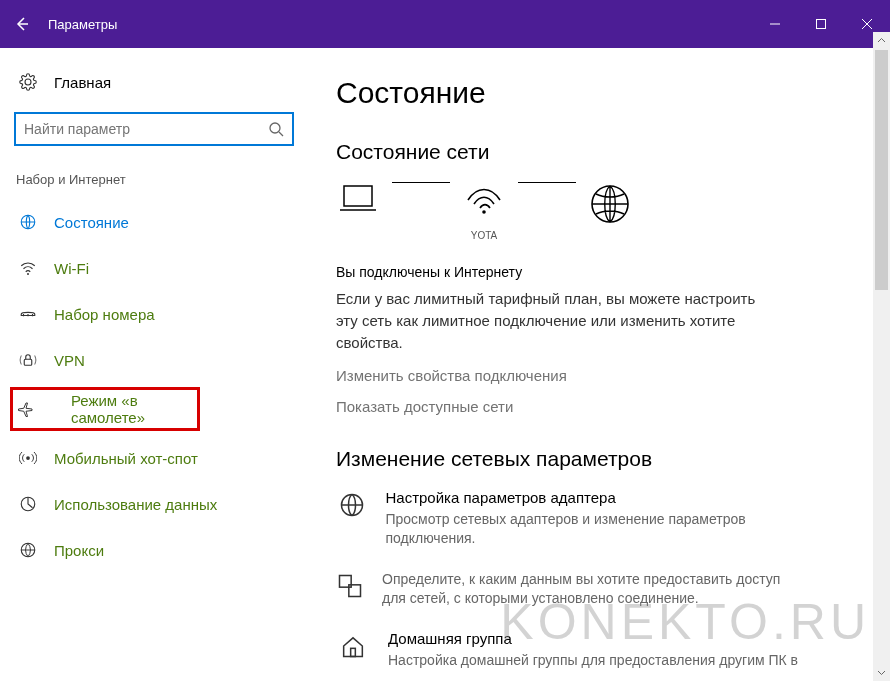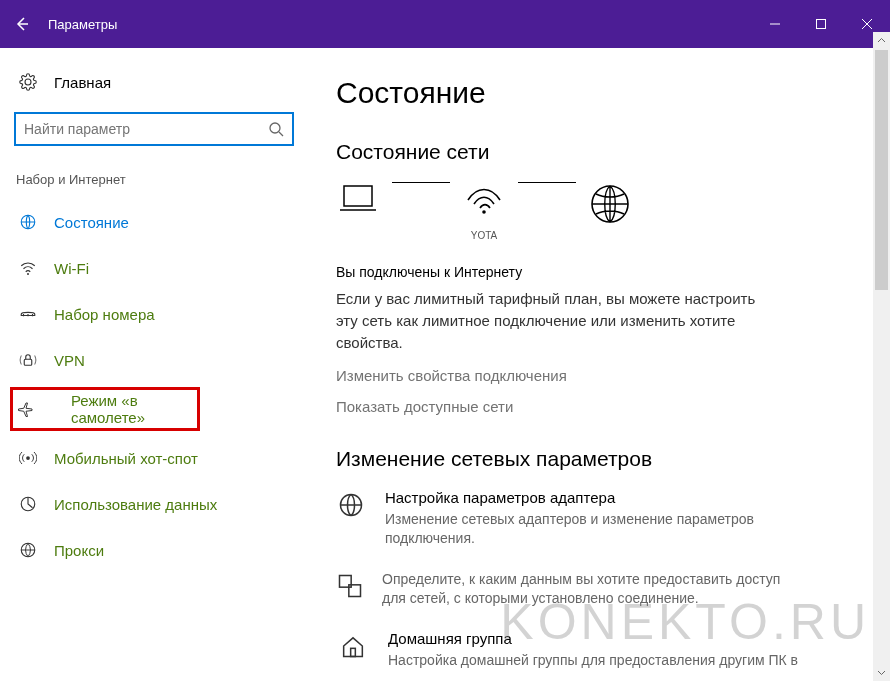--- a/index.html
+++ b/index.html
@@ -370,21 +370,21 @@
 
     <div class="option-row">
       <div class="oicon">
         <svg width="28" height="28" viewBox="0 0 24 24">
             <circle cx="12" cy="12" r="9" stroke="#333" fill="none" stroke-width="1.3"></circle>
             <path d="M3 12h18 M12 3c4 3 4 15 0 18 M12 3c-4 3-4 15 0 18" stroke="#333" fill="none" stroke-width="1.3"></path>
           </svg>
       </div>
       <div class="otext">
         <div class="otitle">Настройка параметров адаптера</div>
-        <div class="odesc">Изменение сетевых адаптеров и изменение параметров подключения.</div>
+        <div class="odesc">Просмотр сетевых адаптеров и изменение параметров подключения.</div>
       </div>
     </div>
 
     <div class="option-row">
       <div class="oicon">
         <svg width="28" height="28" viewBox="0 0 24 24">
             <rect x="3" y="3" width="10" height="10" stroke="#333" fill="none" stroke-width="1.3"></rect>
             <rect x="11" y="11" width="10" height="10" stroke="#333" fill="none" stroke-width="1.3"></rect>
           </svg>
       </div>

